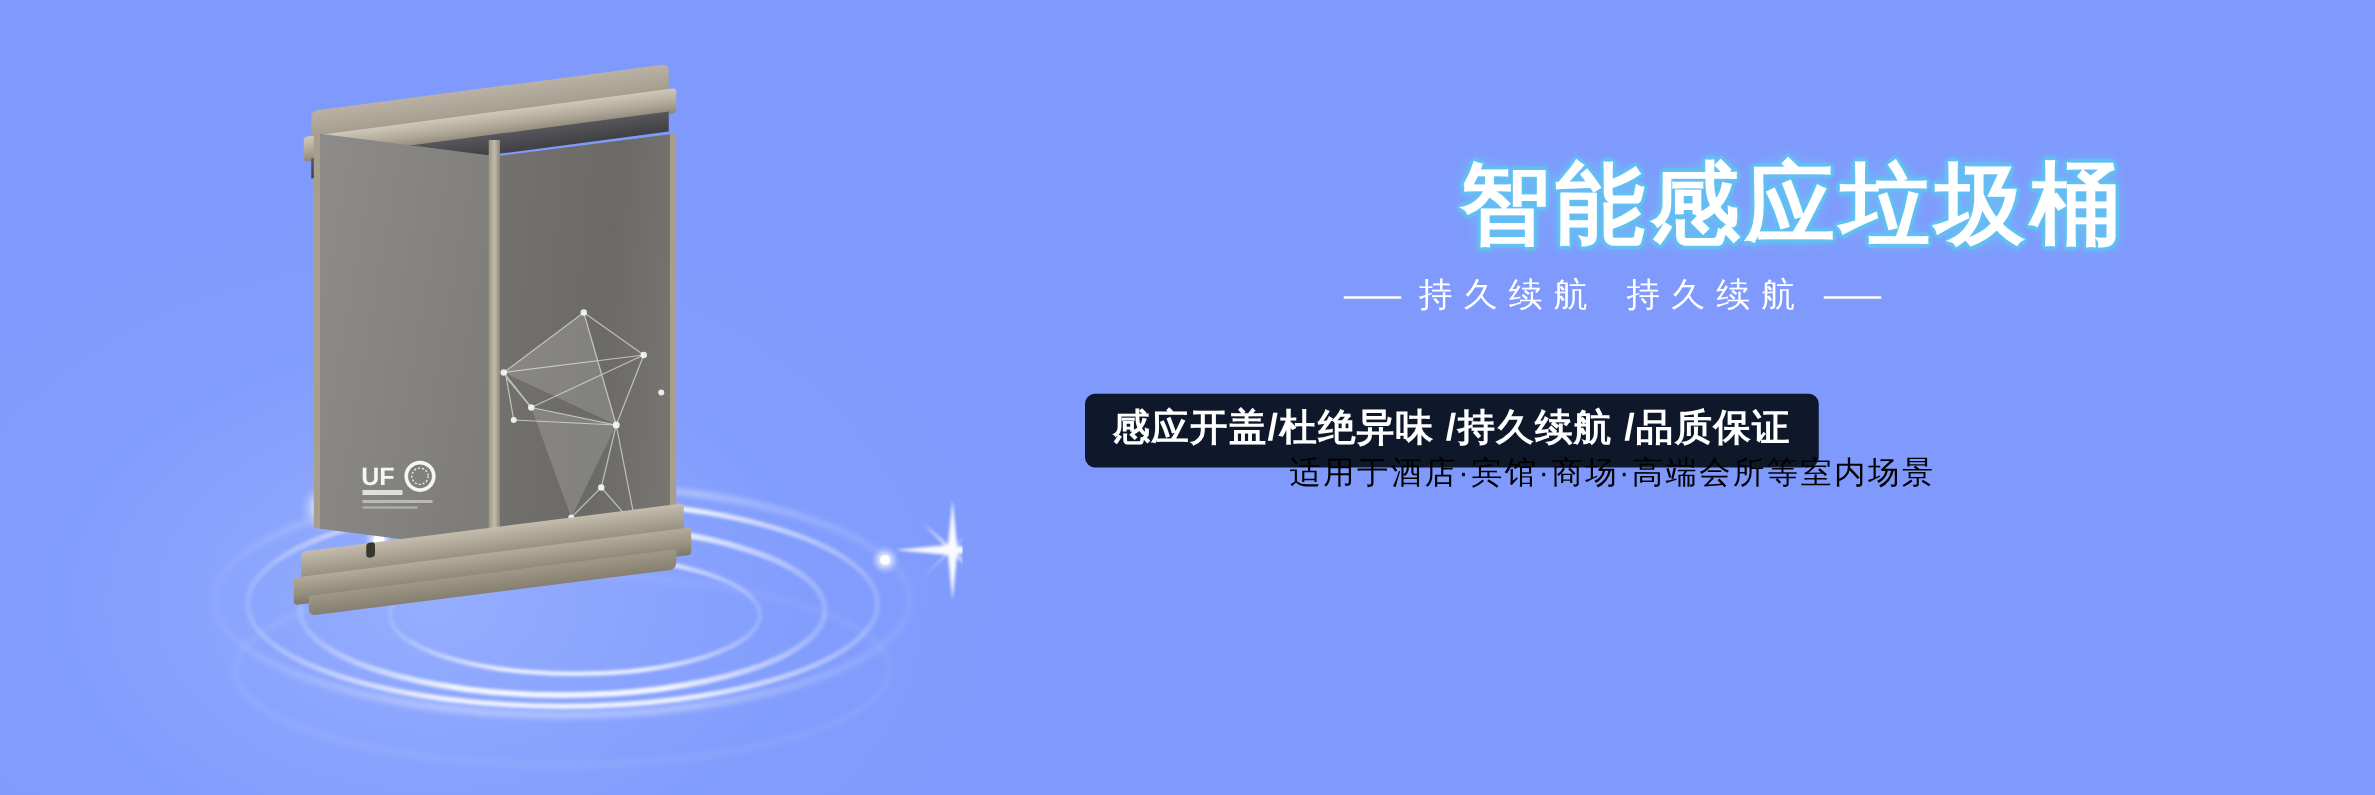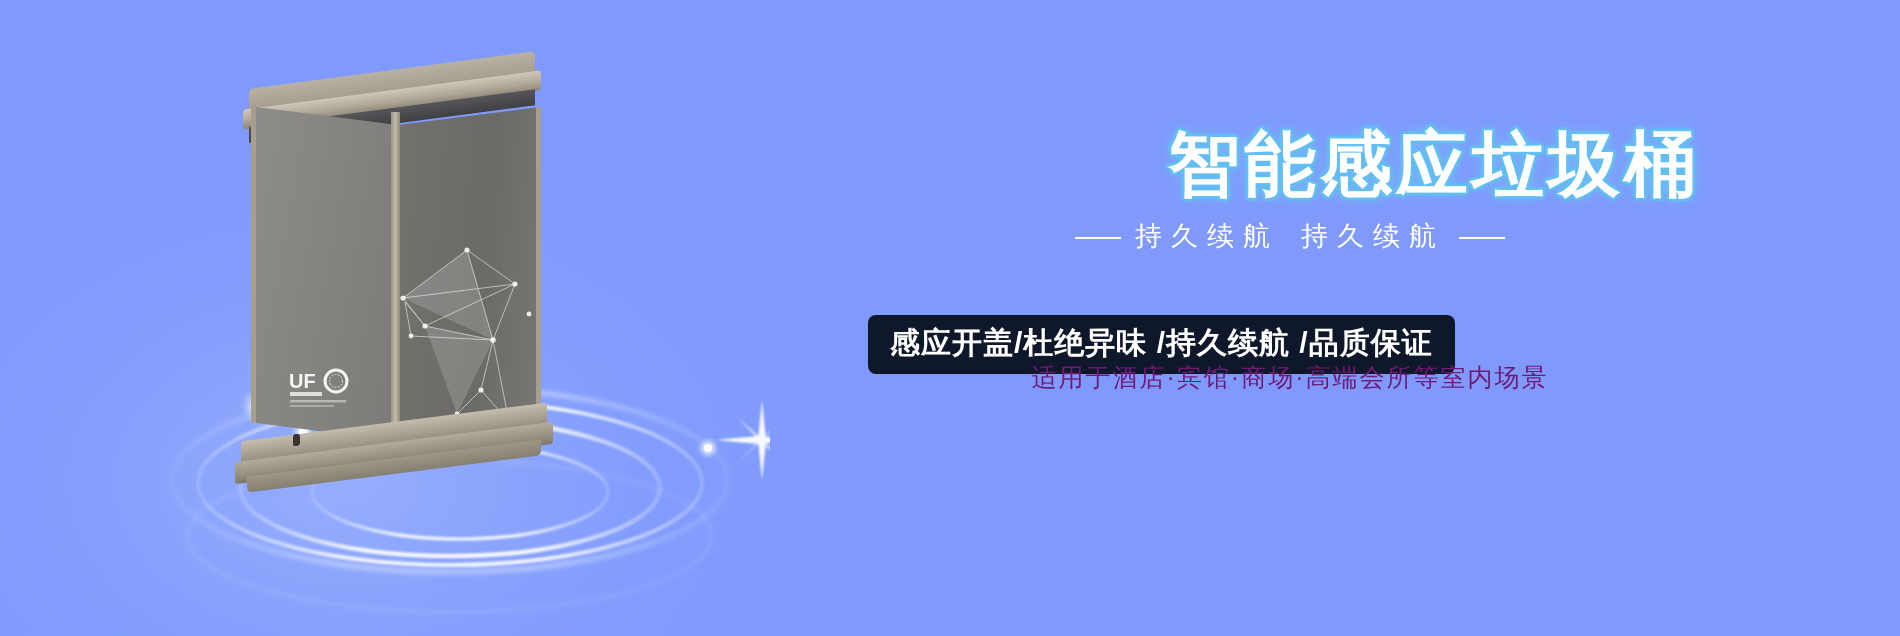--- a/index.html
+++ b/index.html
@@ -133,21 +133,21 @@
     border-radius:8px;
     padding:10px 22px 12px 22px;
     font-size:30px;font-weight:bold;color:#ffffff;
     letter-spacing:1px;white-space:nowrap;
     line-height:1.22;
     margin-top:40px;
   }
   .scenes{
     position:absolute;left:0;top:361px;width:820px;
     text-align:center;
-    font-size:25px;color:#701a75;letter-spacing:2px;white-space:nowrap;
+    font-size:25px;color:#000000;letter-spacing:2px;white-space:nowrap;
   }
 </style>
 </head>
 <body>
 
 <div class="banner">
 
   <div class="bg-glow"></div>
 
   <div class="product">

